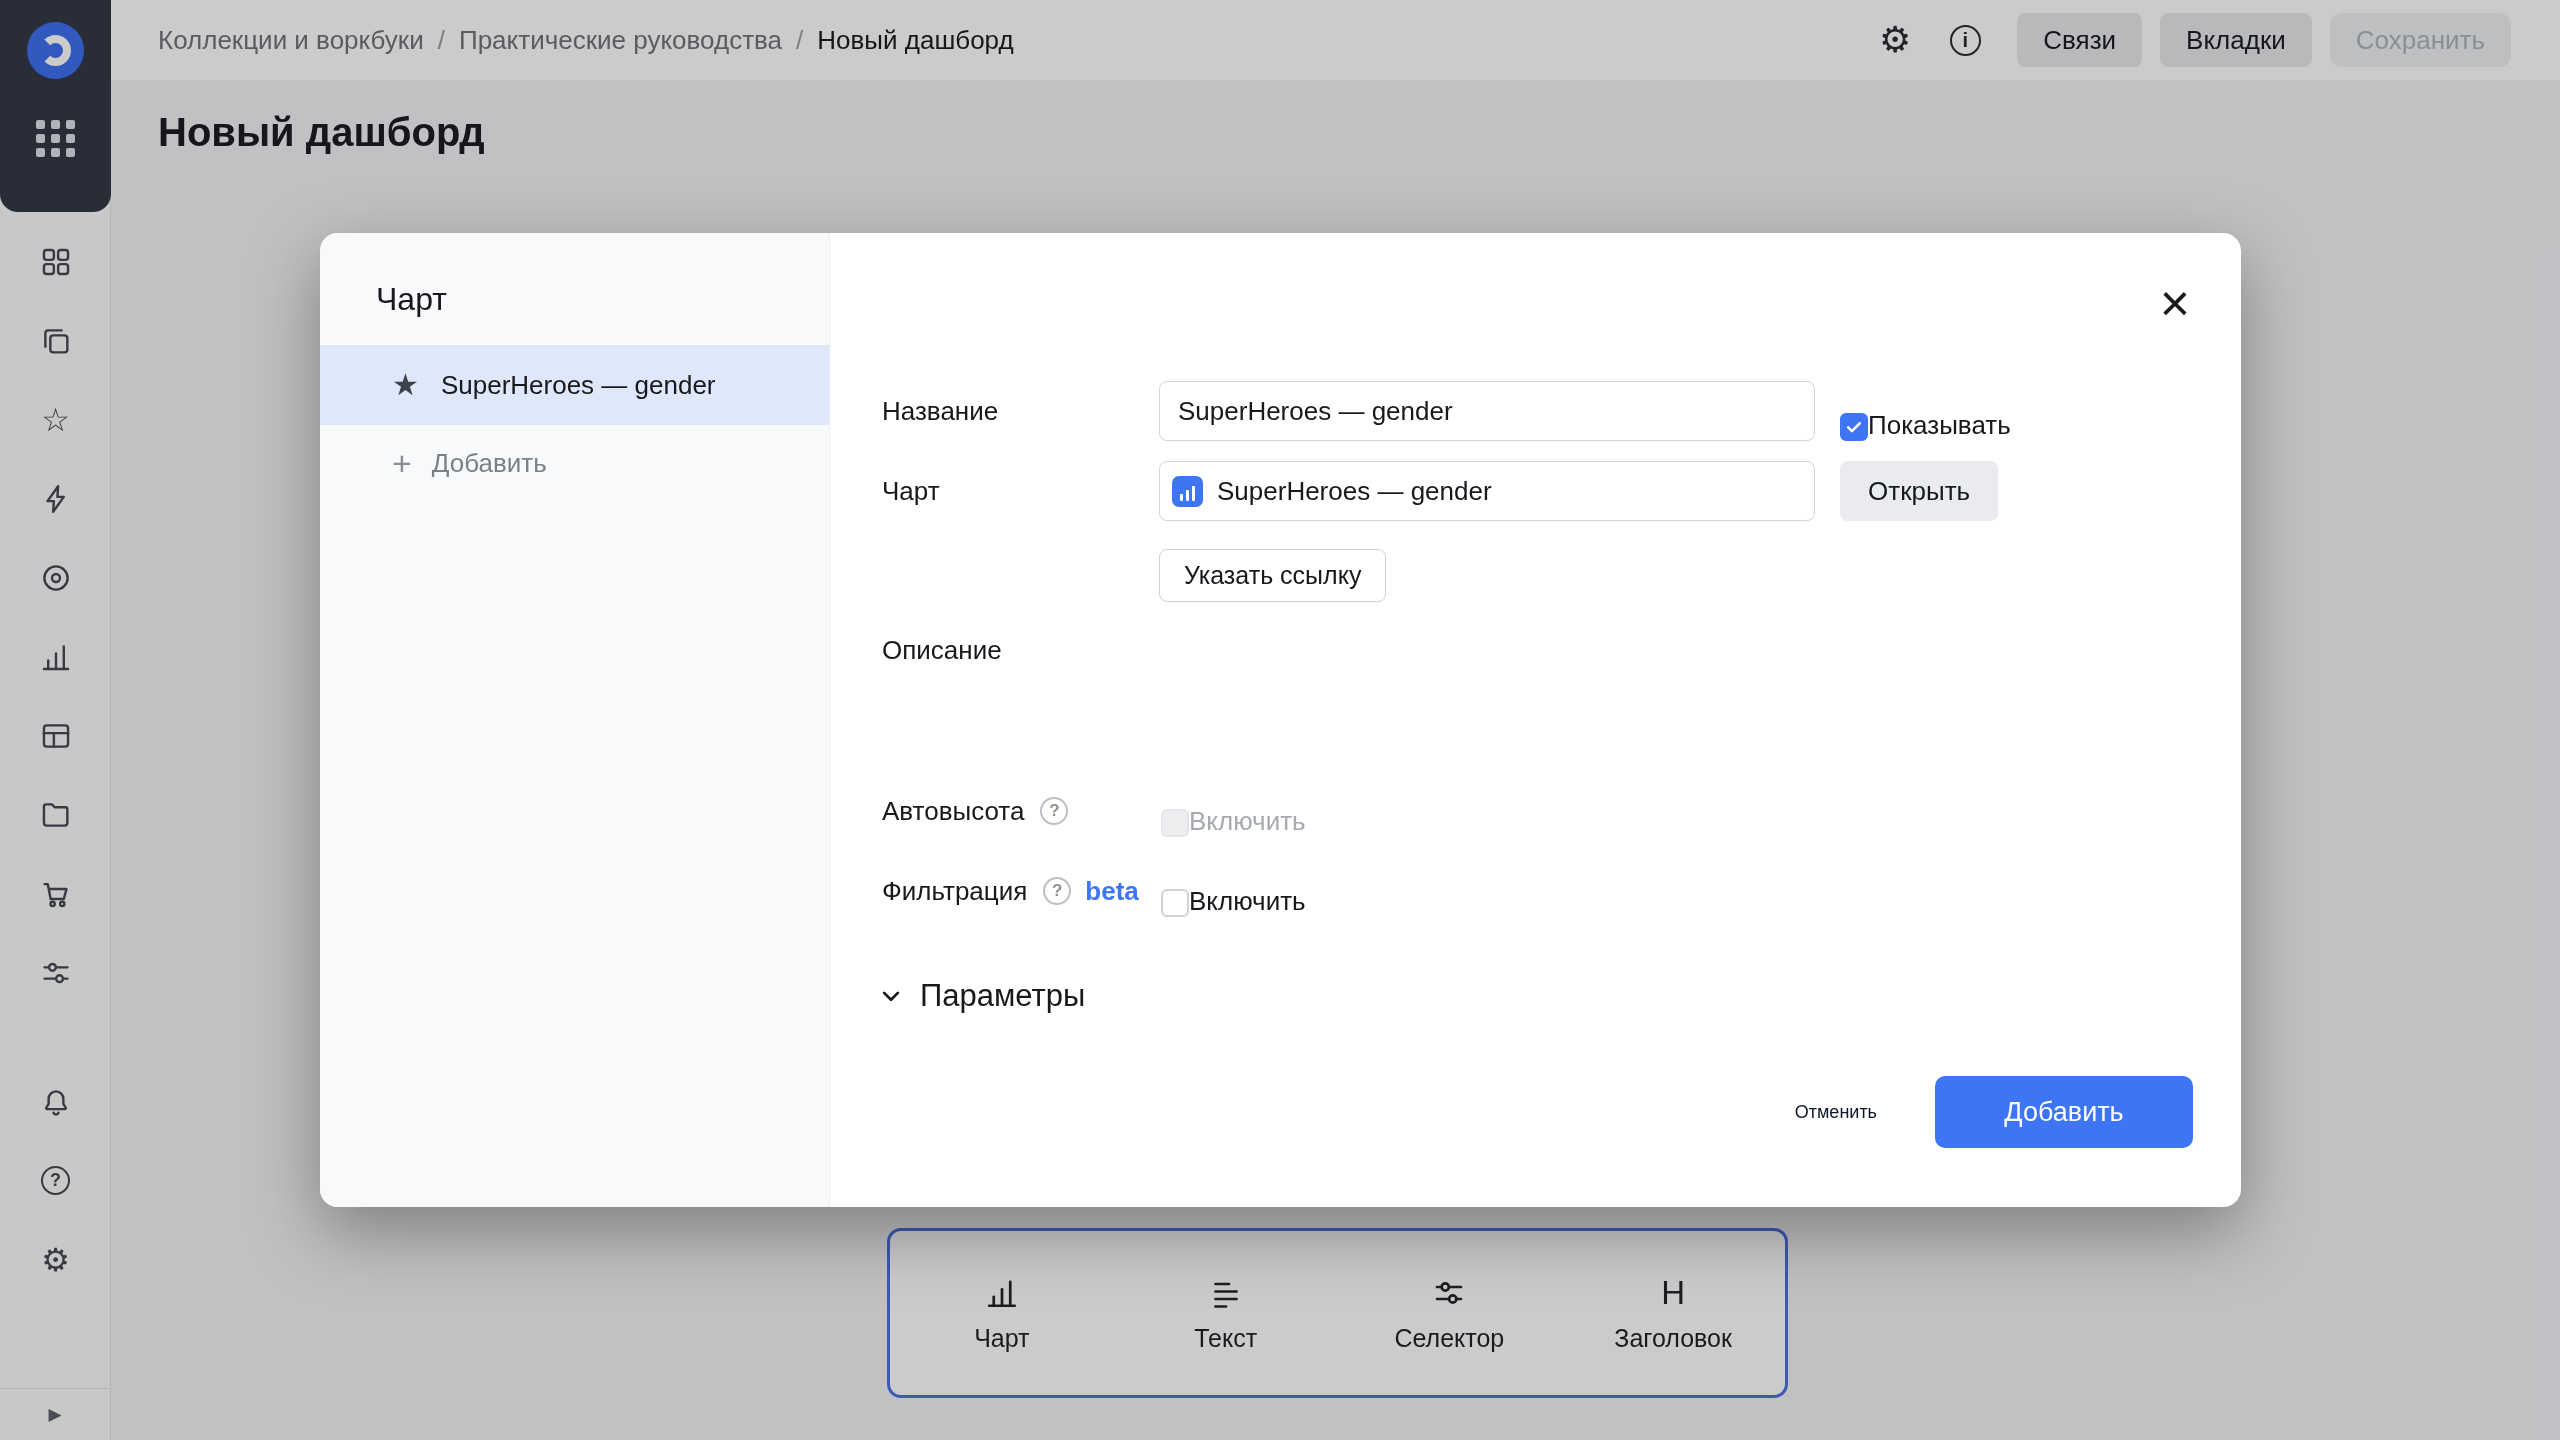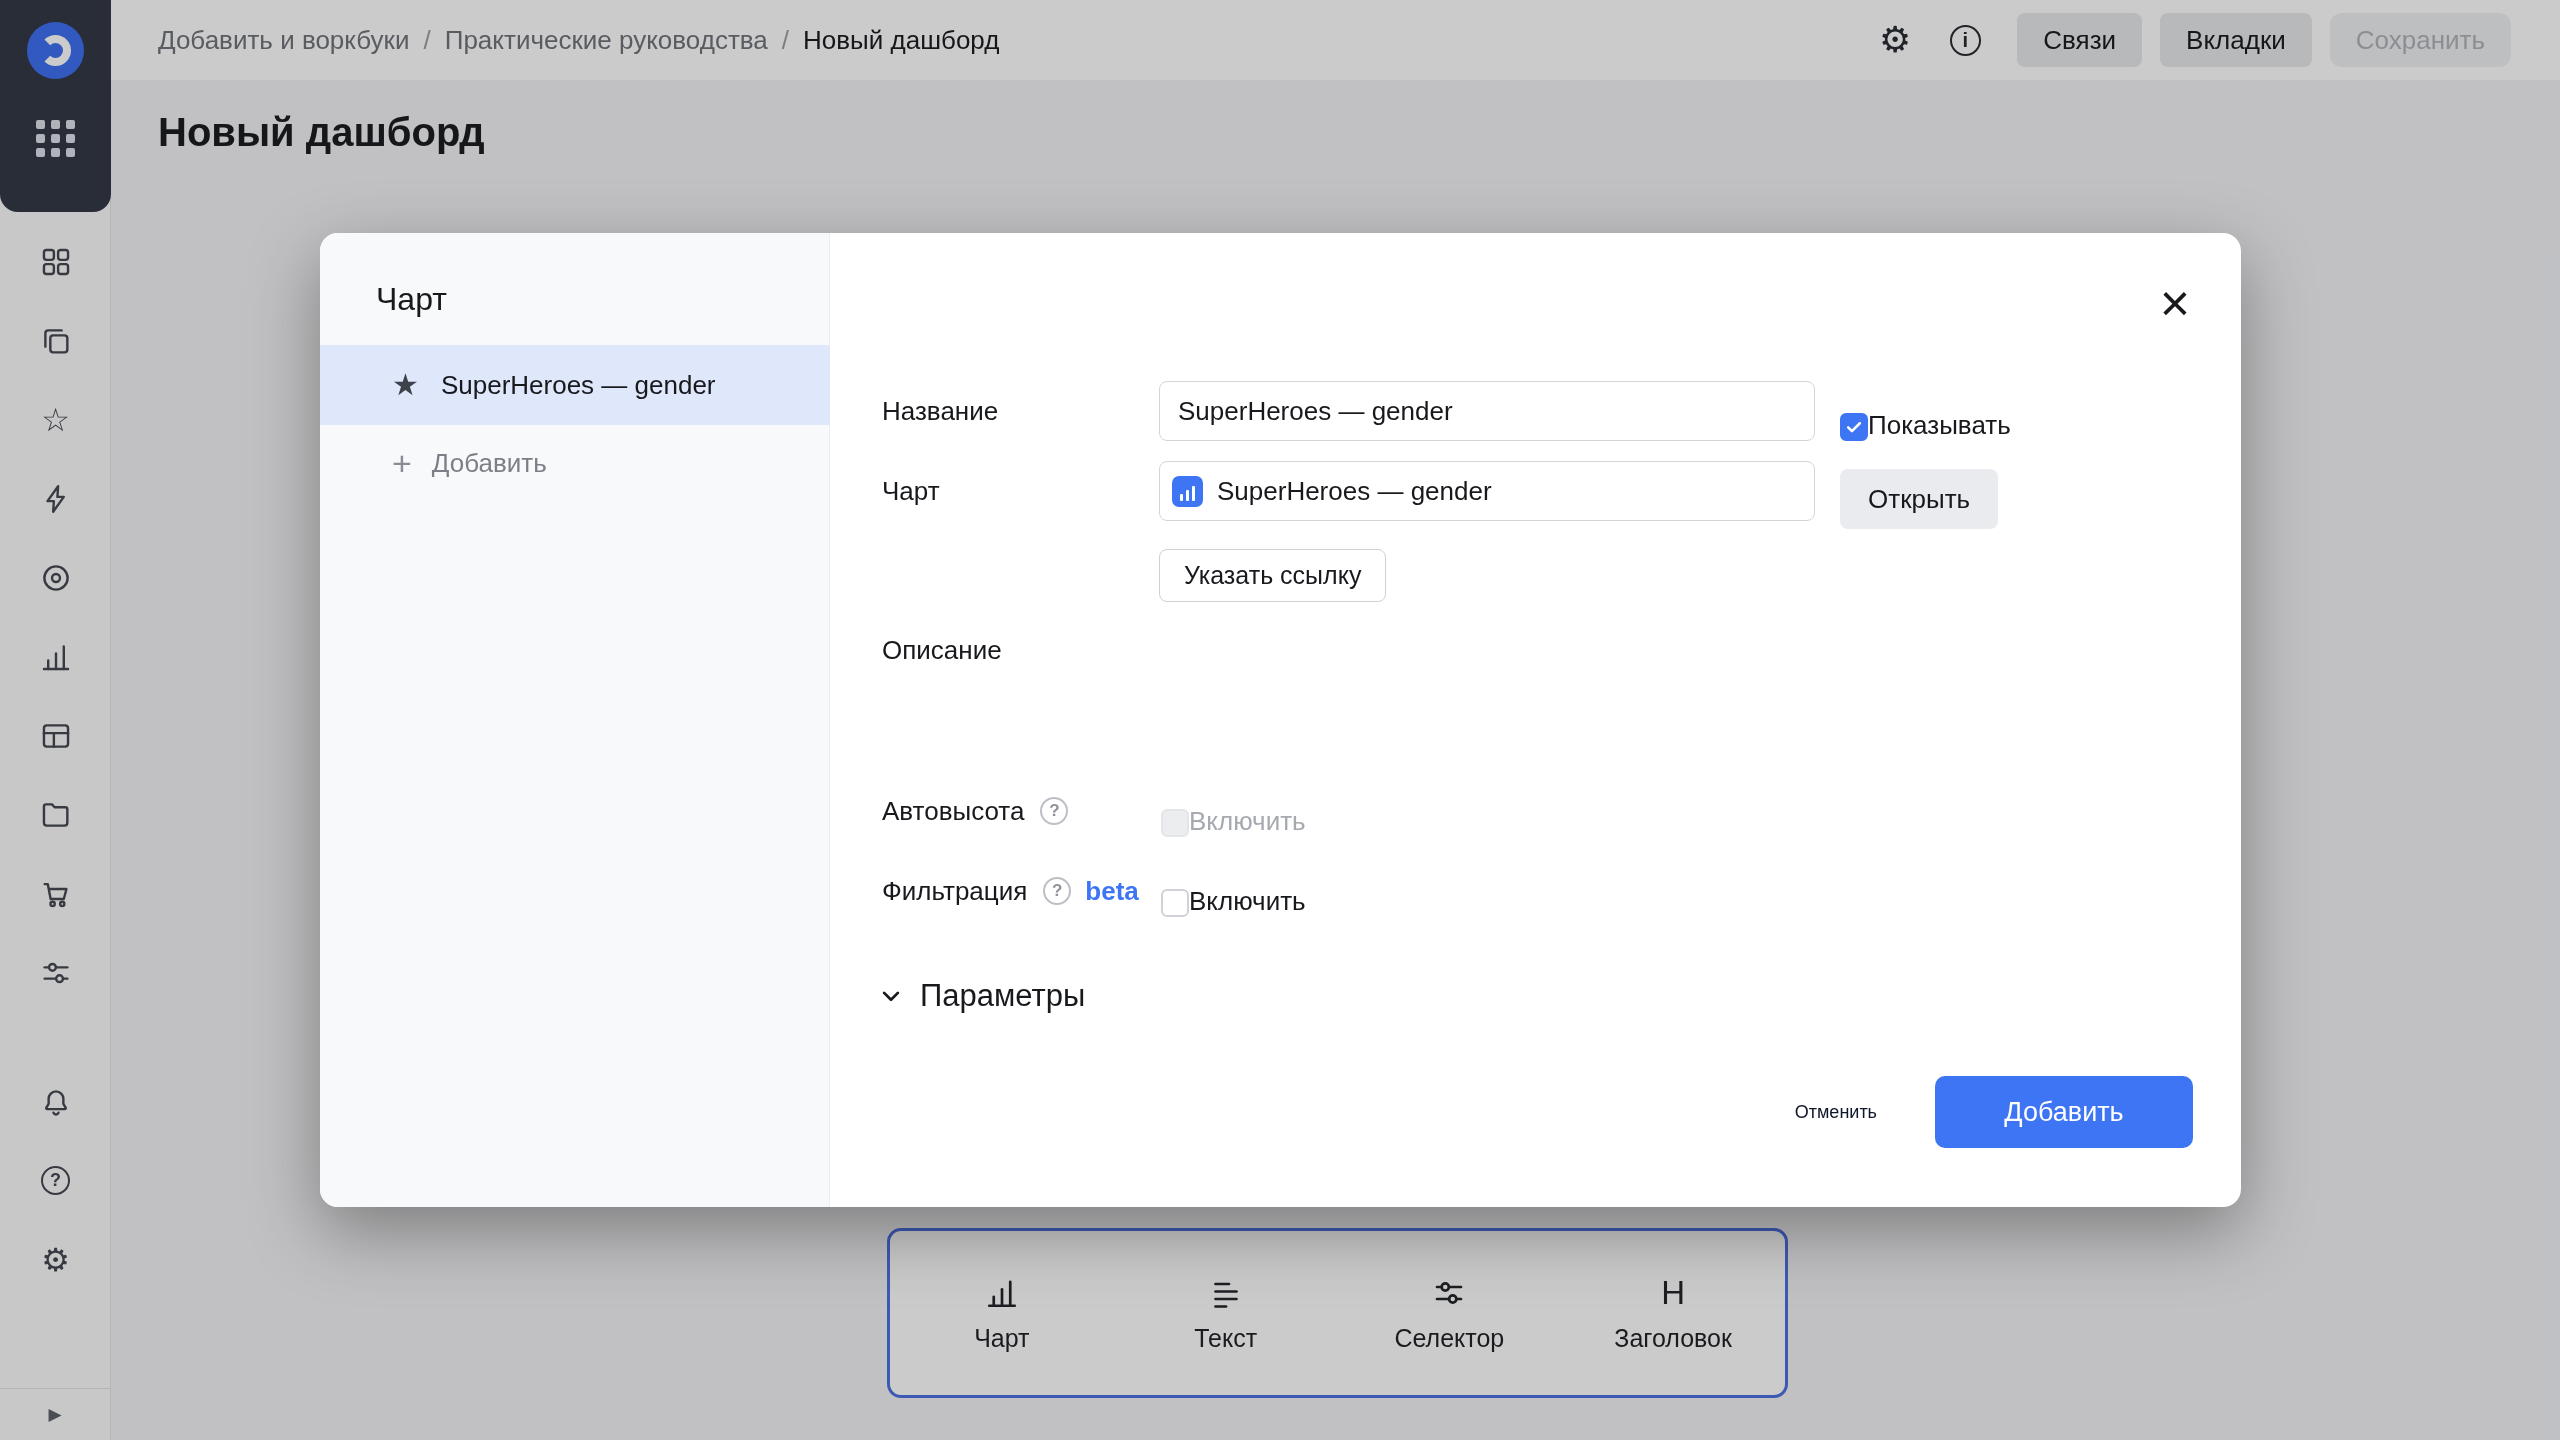--- a/index.html
+++ b/index.html
@@ -64,21 +64,21 @@
 
   .dlg-close { position:absolute; right:40px; top:44px; width:52px; height:52px; display:flex; align-items:center; justify-content:center; font-size:52px; font-weight:300; color:#17191d; cursor:pointer; line-height:1; }
 
   .f-label { position:absolute; left:562px; font-size:26px; color:#17191d; display:flex; align-items:center; }
   .txt-input { position:absolute; left:839px; width:656px; height:60px; border:1.5px solid #d3d5da; border-radius:8px; font-size:26px; color:#17191d; padding:0 18px; font-family:"Liberation Sans", sans-serif; background:#fff; }
   .chart-input { position:absolute; left:839px; top:228px; width:656px; height:60px; border:1.5px solid #d3d5da; border-radius:8px; display:flex; align-items:center; padding-left:12px; cursor:pointer; background:#fff; }
   .chart-chip { width:31px; height:31px; border-radius:7px; background:#3d75f5; display:flex; align-items:flex-end; justify-content:center; gap:2.5px; padding-bottom:6px; }
   .chart-chip i { display:block; width:3.5px; background:#fff; border-radius:1px; }
   .chart-chip i.b1 { height:7px; } .chart-chip i.b2 { height:11px; } .chart-chip i.b3 { height:15px; }
   .chart-input-text { margin-left:14px; font-size:26px; color:#17191d; }
-  .btn-gray { position:absolute; left:1520px; height:60px; padding:12px 28px; background:#e9ebee; border-radius:8px; font-size:26px; color:#17191d; display:flex; align-items:center; cursor:pointer;margin-top:8px; }
+  .btn-gray { position:absolute; left:1520px; height:60px; padding:12px 28px; background:#e9ebee; border-radius:8px; font-size:26px; color:#17191d; display:flex; align-items:center; cursor:pointer; }
   .btn-outline { position:absolute; left:839px; top:316px; height:53px; padding:0 24px; border:1.5px solid #cfd1d6; border-radius:8px; background:#fff; font-size:25px; color:#17191d; display:flex; align-items:center; cursor:pointer; }
   .desc-area { position:absolute; left:839px; top:390px; width:656px; height:134px; border:1.5px solid #d3d5da; border-radius:8px; padding:14px 18px; font-size:25px; color:#17191d; font-family:"Liberation Sans", sans-serif; resize:none; background:#fff; }
   .desc-area::placeholder { color:#a8abb2; }
 
   .cb-row { position:absolute; display:flex; align-items:flex-end; }
   .checkbox { width:28px; height:28px; border-radius:6px; border:2px solid #cfd2d7; background:#fff; display:flex; align-items:center; justify-content:center; cursor:pointer; flex:none; }
   .checkbox.checked { background:#3d75f5; border-color:#3d75f5; }
   .checkbox.disabled { background:#ebedef; border-color:#e3e5e8; cursor:default; }
   .checkbox svg { width:20px; height:20px; }
   .cb-label { font-size:26px; color:#17191d; }
@@ -199,21 +199,21 @@
       </div>
     </nav>
 
     <div class="side-footer">
       <span class="expand">▶</span>
     </div>
   </aside>
 
   <header class="topbar">
     <div class="crumbs">
-      <span class="crumb">Добавить и воркбуки</span>
+      <span class="crumb">Коллекции и воркбуки</span>
       <span class="crumb-sep">/</span>
       <span class="crumb">Практические руководства</span>
       <span class="crumb-sep">/</span>
       <span class="crumb current">Новый дашборд</span>
     </div>
     <div class="topbar-right">
       <div class="top-icon">
         <span class="gear-glyph">⚙</span>
       </div>
       <div class="top-icon">

